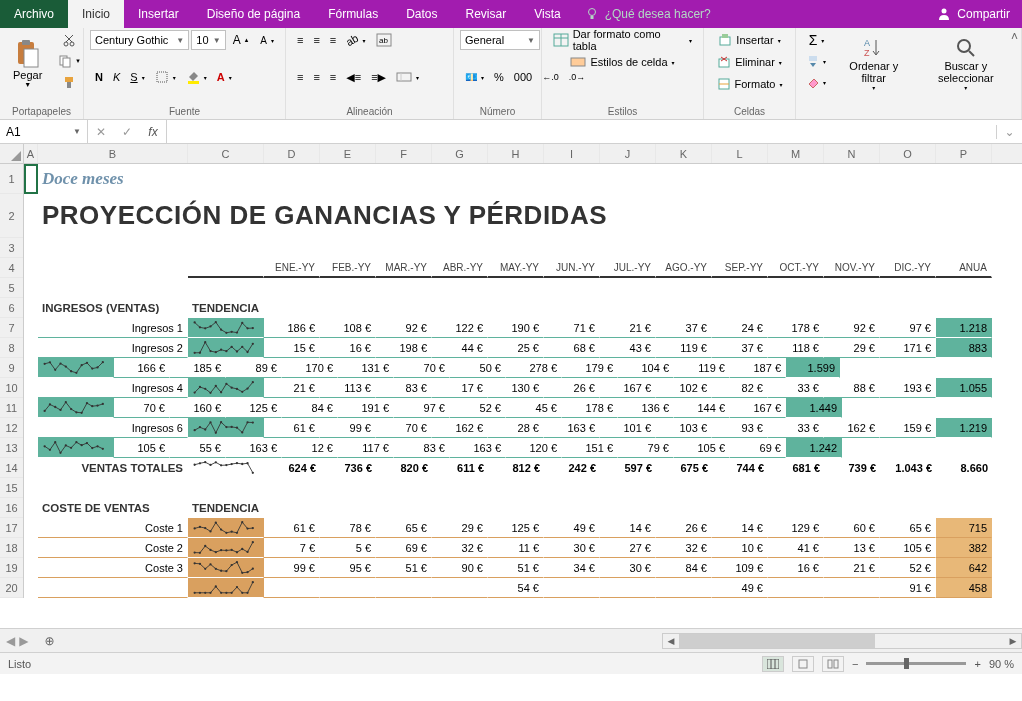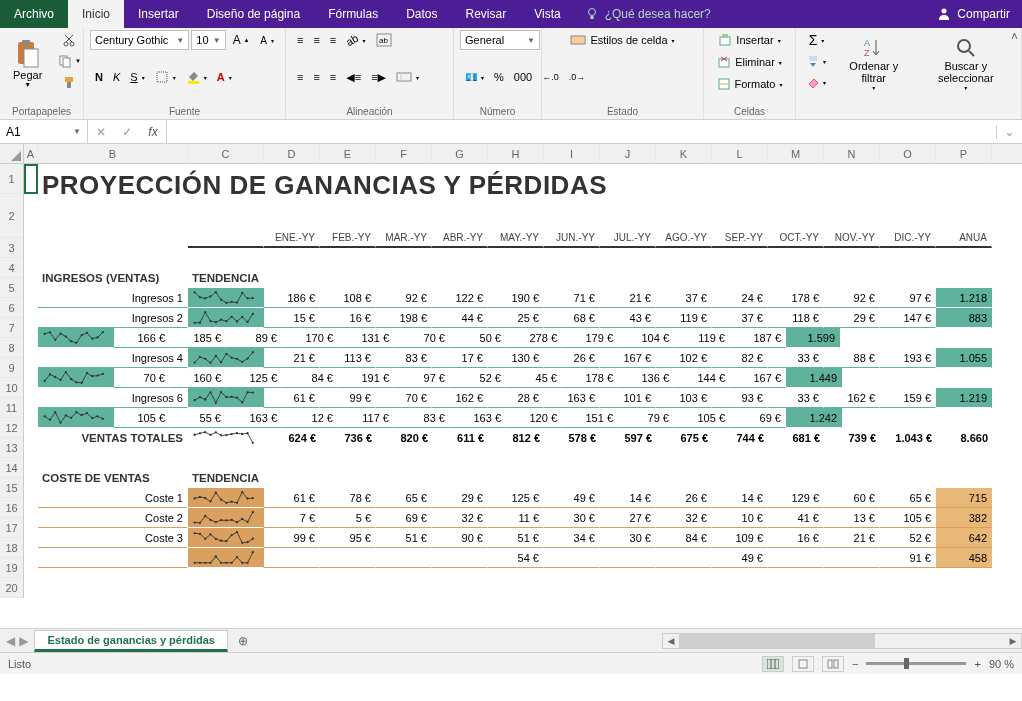--- a/index.html
+++ b/index.html
@@ -1,17 +1,17 @@
 <!DOCTYPE html>
 <html><head>
 <meta charset="utf-8">
 <style>
 *{box-sizing:border-box;margin:0;padding:0;font-family:"Segoe UI",Arial,sans-serif}
 body{font-size:12px;background:#fff;overflow:hidden;width:1022px;height:701px}
-.titlebar{background:#4c1d95;color:#fff;height:28px;display:flex;align-items:stretch}
+.titlebar{background:#a21caf;color:#fff;height:28px;display:flex;align-items:stretch}
 .tab{padding:0 14px;display:flex;align-items:center;cursor:pointer;font-size:12px}
 .tab.file{background:#1a5c38}
 .tab.active{background:#f3f3f3;color:#333}
 .tell{flex:1;display:flex;align-items:center;padding:0 10px;color:#b3d9c4}
 .tell svg{margin-right:6px}
 .user{padding:0 12px;display:flex;align-items:center}
 .share{padding:0 12px;display:flex;align-items:center;gap:6px}
 .ribbon{background:#f3f3f3;height:92px;border-bottom:1px solid #d0d0d0;display:flex;position:relative}
 .group{border-right:1px solid #e0e0e0;padding:2px 6px 0;display:flex;flex-direction:column;justify-content:space-between;position:relative}
 .group-label{text-align:center;font-size:10px;color:#666;padding:2px 0;position:relative}
@@ -242,27 +242,36 @@
         <div class="btn small" style="font-size:9px">.0→</div>
       </div>
     </div>
     <div class="group-label">Número</div>
   </div>
 
   <div class="group" style="width:162px">
     <div class="stack" style="width:100%;gap:2px">
       <div class="btn small">
           <svg width="16" height="14">
+            <rect x="1" y="1" width="14" height="12" fill="none" stroke="#5a9"></rect>
+            <line x1="1" y1="5" x2="15" y2="5" stroke="#5a9"></line>
+            <line x1="8" y1="1" x2="8" y2="13" stroke="#5a9"></line>
+          </svg>
+          <span>Dar formato como tabla</span>
+          <span style="font-size:6px">▾</span>
+        </div>
+      <div class="btn small">
+          <svg width="16" height="14">
             <rect x="1" y="3" width="14" height="8" fill="#fc9" stroke="#888"></rect>
           </svg>
           <span>Estilos de celda</span>
           <span style="font-size:6px">▾</span>
         </div>
     </div>
-    <div class="group-label">Estado</div>
+    <div class="group-label">Estilos</div>
   </div>
 
   <div class="group" style="width:92px">
     <div class="stack" style="width:100%;gap:2px">
       <div class="btn small">
           <svg width="14" height="14">
             <rect x="2" y="4" width="10" height="8" fill="#fff" stroke="#5a9"></rect>
             <rect x="4" y="1" width="6" height="4" fill="#9c9"></rect>
           </svg>
           <span>Insertar</span>
@@ -383,20 +392,26 @@
         <div class="rh ">14</div>
         <div class="rh ">15</div>
         <div class="rh ">16</div>
         <div class="rh ">17</div>
         <div class="rh ">18</div>
         <div class="rh ">19</div>
         <div class="rh ">20</div>
       </div>
     <div class="data" id="sheet-data">
       <div class="sel" style="top:0;left:0;width:14px;height:30px"></div>
+    <div class="row h1">
+          <div class="cell " style="width:14px"></div>
+          <div class="cell " style="width:900px">
+            <span class="title-text">Doce meses</span>
+          </div>
+        </div>
         <div class="row h2">
           <div class="cell " style="width:14px"></div>
           <div class="cell " style="width:900px">
             <span class="proj-title">PROYECCIÓN DE GANANCIAS Y PÉRDIDAS</span>
           </div>
         </div>
         <div class="row ">
           <div class="cell " style="width:998px"></div>
         </div>
         <div class="row ">
@@ -483,21 +498,21 @@
           <div class="cell num" style="width:56px">16 €</div>
           <div class="cell num" style="width:56px">198 €</div>
           <div class="cell num" style="width:56px">44 €</div>
           <div class="cell num" style="width:56px">25 €</div>
           <div class="cell num" style="width:56px">68 €</div>
           <div class="cell num" style="width:56px">43 €</div>
           <div class="cell num" style="width:56px">119 €</div>
           <div class="cell num" style="width:56px">37 €</div>
           <div class="cell num" style="width:56px">118 €</div>
           <div class="cell num" style="width:56px">29 €</div>
-          <div class="cell num" style="width:56px">147 €</div>
+          <div class="cell num" style="width:56px">171 €</div>
           <div class="cell num anual" style="width:56px">883</div>
         </div>
         <div class="row ">
           <div class="cell " style="width:14px"></div>
           <div class="cell spark" style="width:76px">
             <svg class="sparkline" viewBox="0 0 76 20">
               <polyline points="3,5.839416058394161 9,4.1751824817518255 15,12.583941605839417 21,5.48905109489051 27,8.905109489051094 33,14.248175182481752 39,16 45,7.328467153284672 51,4.7007299270073 57,11.27007299270073 63,9.956204379562044 69,4" fill="none" stroke="#333" stroke-width="1"></polyline>
               <circle cx="3" cy="5.839416058394161" r="1.3" fill="#333"></circle>
               <circle cx="9" cy="4.1751824817518255" r="1.3" fill="#333"></circle>
               <circle cx="15" cy="12.583941605839417" r="1.3" fill="#333"></circle>
@@ -680,21 +695,21 @@
               <circle cx="57" cy="6.036736971538188" r="1.3" fill="#333"></circle>
               <circle cx="63" cy="5.1868755013999515" r="1.3" fill="#333"></circle>
               <circle cx="69" cy="16" r="1.3" fill="#333"></circle>
             </svg>
           </div>
           <div class="cell num total" style="width:56px">624 €</div>
           <div class="cell num total" style="width:56px">736 €</div>
           <div class="cell num total" style="width:56px">820 €</div>
           <div class="cell num total" style="width:56px">611 €</div>
           <div class="cell num total" style="width:56px">812 €</div>
-          <div class="cell num total" style="width:56px">578 €</div>
+          <div class="cell num total" style="width:56px">242 €</div>
           <div class="cell num total" style="width:56px">597 €</div>
           <div class="cell num total" style="width:56px">675 €</div>
           <div class="cell num total" style="width:56px">744 €</div>
           <div class="cell num total" style="width:56px">681 €</div>
           <div class="cell num total" style="width:56px">739 €</div>
           <div class="cell num total" style="width:56px">1.043 €</div>
           <div class="cell num total" style="width:56px">8.660</div>
         </div>
         <div class="row ">
           <div class="cell " style="width:998px"></div>
@@ -842,21 +857,20 @@
         </div>
       </div>
   </div>
 </div>
 
 <div class="tabs-bar">
   <div class="nav-arrows">
     <span>◀</span>
     <span>▶</span>
   </div>
-  <div class="sheet-tab">Estado de ganancias y pérdidas</div>
   <div class="add-sheet">⊕</div>
   <div class="hscroll-cont">
     <div class="hscroll-btn">◀</div>
     <div class="hscroll-track">
         <div class="hscroll-thumb"></div>
       </div>
     <div class="hscroll-btn">▶</div>
   </div>
 </div>
 

